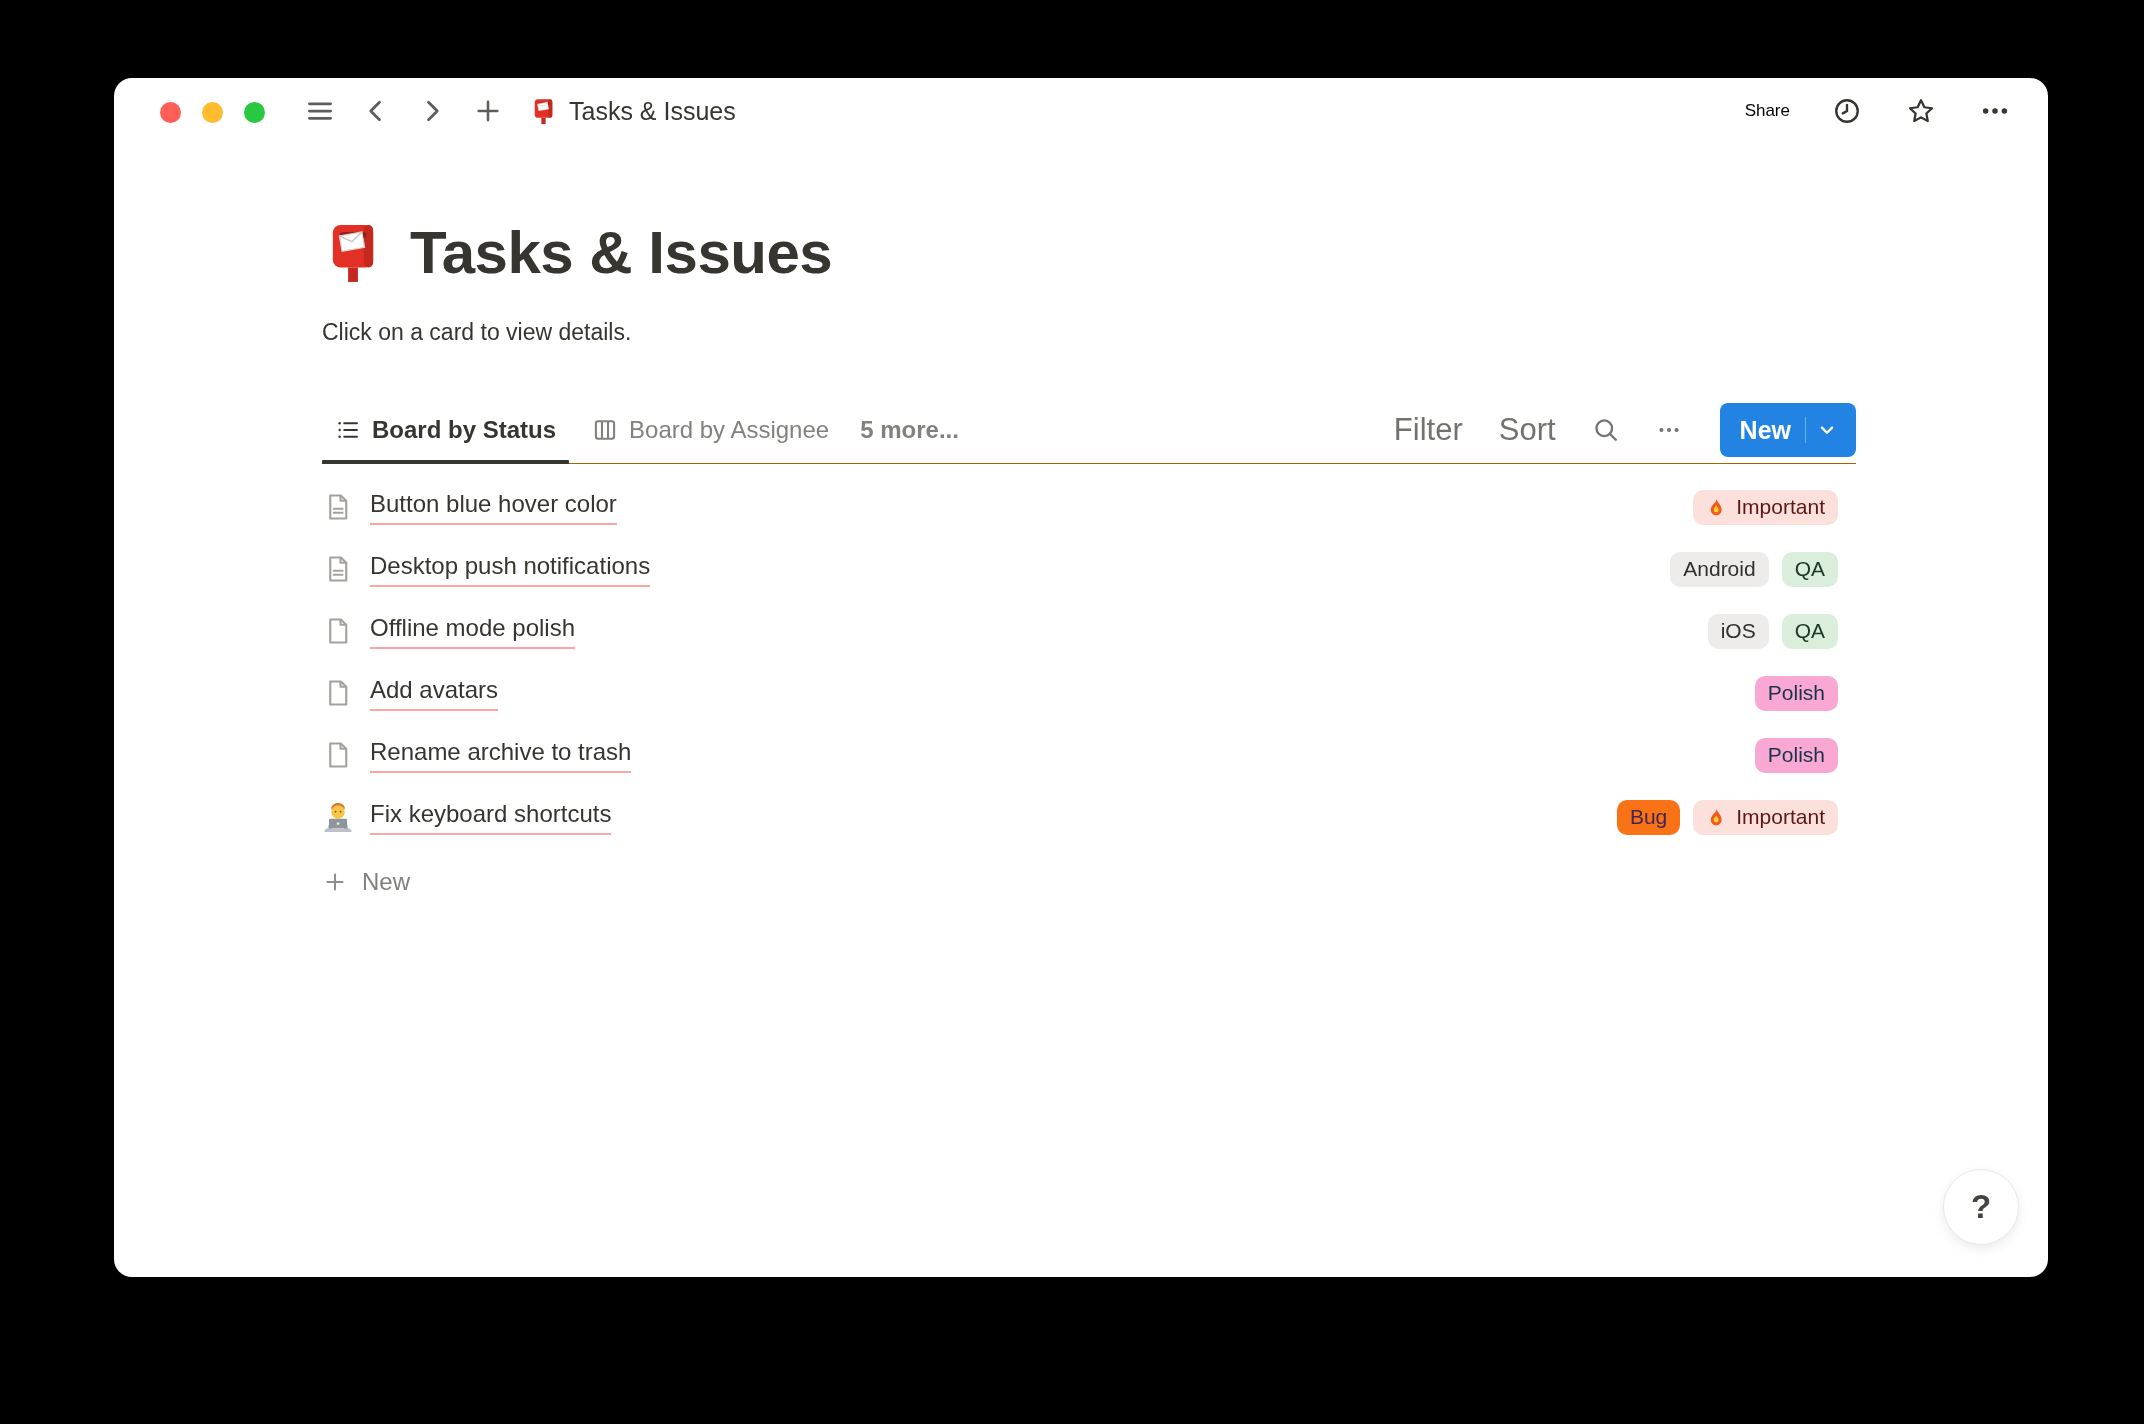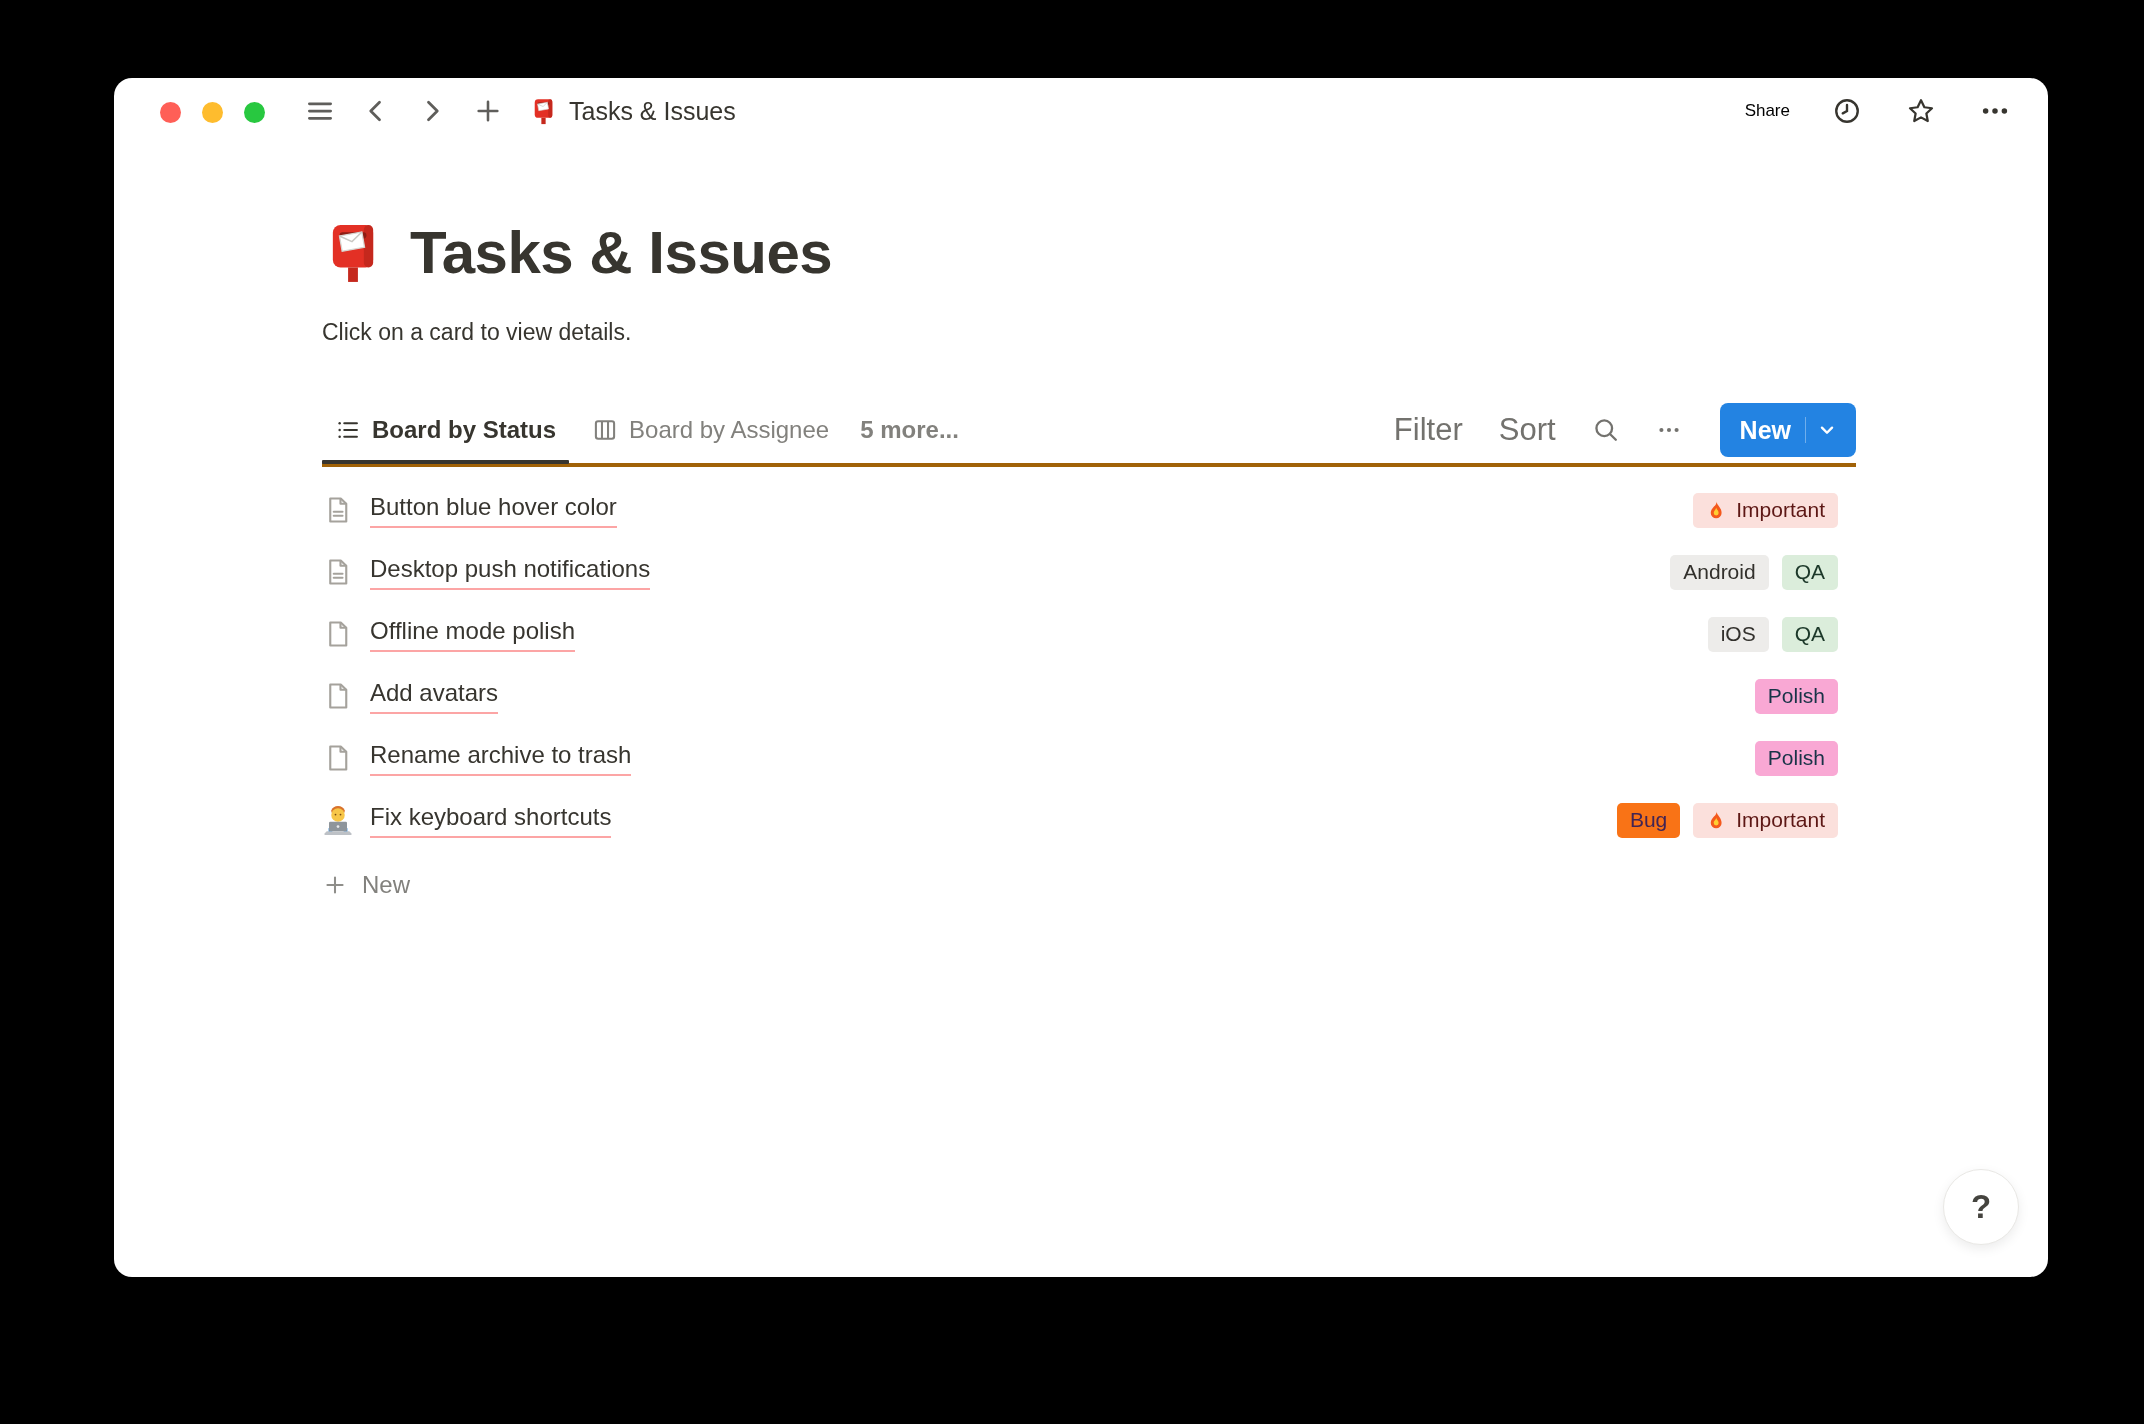--- a/index.html
+++ b/index.html
@@ -27,41 +27,41 @@
   .tb-spacer{flex:1;}
   .tb-right{display:flex;align-items:center;gap:40px;}
   .share{font-size:17px;color:#000000;}
   
   .content{padding:0 192px;position:relative;}
   .page-head{display:flex;align-items:center;gap:26px;margin-top:74px;}
   .page-emoji svg{display:block;}
   .page-title{font-size:60px;font-weight:700;color:#37352F;letter-spacing:-0.5px;}
   .desc{margin-top:24px;font-size:23px;line-height:42px;color:#37352F;}
   
-  .view-bar{margin-top:44px;height:66px;display:flex;border-bottom:4px solid #a16207;position:relative;}
+  .view-bar{margin-top:44px;height:66px;display:flex;border-bottom:1px solid #a16207;position:relative;}
   .tabs{display:flex;align-items:center;height:100%;}
   .tab{display:flex;align-items:center;gap:11px;padding:0 13px;height:100%;font-size:24px;color:#82817D;position:relative;cursor:pointer;}
   .tab.active{color:#37352F;font-weight:600;}
   .tab.active::after{content:"";position:absolute;left:0;right:0;bottom:-1px;height:4px;background:#37352F;border-radius:1px;}
   .tab .ticon{display:flex;align-items:center;}
   .tab-more{padding:0 6px;margin-left:12px;font-weight:bold;}
   .vb-right{margin-left:auto;display:flex;align-items:center;gap:36px;}
   .vb-text{font-size:31px;color:#73726E;cursor:pointer;}
   .vb-iconbtn{display:flex;align-items:center;justify-content:center;color:#73726E;cursor:pointer;}
   .new-btn{display:flex;align-items:center;height:54px;background:#2383E2;border:none;border-radius:8px;padding:0 10px 0 20px;cursor:pointer;margin-left:2px;}
   .new-btn .label{color:#fff;font-size:25px;font-weight:600;padding-right:14px;}
   .new-btn .divider{width:1px;height:26px;background:rgba(255,255,255,.35);}
   .new-btn .chev{display:flex;align-items:center;padding:0 8px 0 10px;color:#fff;}
   
   .rows{margin-top:12px;}
   .row{height:62px;display:flex;align-items:center;cursor:pointer;}
   .row-icon{width:32px;display:flex;align-items:center;justify-content:center;margin-right:16px;color:#A5A29C;}
   .row-title{font-size:24px;font-weight:500;color:#37352F;border-bottom:2px solid #fca5a5;padding-bottom:4px;line-height:30px;}
   .row-tags{margin-left:auto;display:flex;align-items:center;gap:13px;padding-right:18px;}
-  .tag{height:35px;display:flex;align-items:center;gap:8px;padding:0 13px;border-radius:5px;font-size:21px;white-space:nowrap;}
+  .tag{height:35px;display:flex;align-items:center;gap:8px;padding:0 13px;border-radius:10px;font-size:21px;white-space:nowrap;}
   .tag.red{background:#FBE0DC;color:#5D1715;}
   .tag.gray{background:#EDECEA;color:#32302C;}
   .tag.green{background:#DBEDDB;color:#1C3829;}
   .tag.blue{background:#f9a8d4;color:#183347;}
   .tag.purple{background:#f97316;color:#412454;}
   .new-row{height:64px;display:flex;align-items:center;gap:14px;color:#82817D;font-size:24px;cursor:pointer;margin-top:2px;}
   .new-row .plus{display:flex;align-items:center;color:#8F8E8A;}
   
   .help-btn{
     position:absolute;right:29px;bottom:32px;width:74px;height:74px;border-radius:50%;

